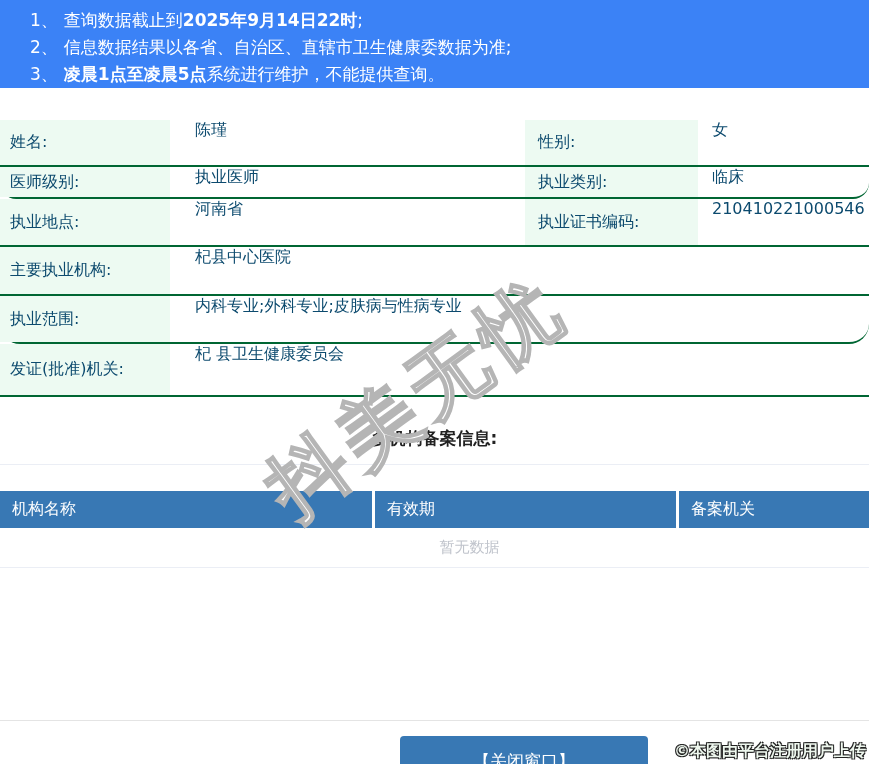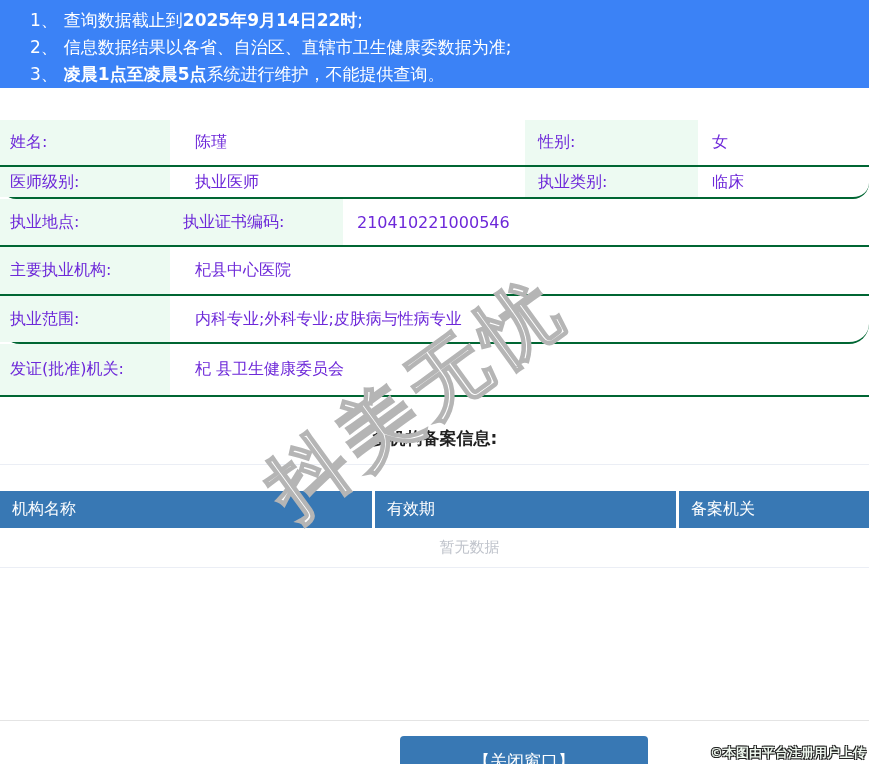--- a/index.html
+++ b/index.html
@@ -16,22 +16,22 @@
     background:#3b82f6; color:#fff; padding:7px 10px 0 30px;
     font-size:17px;
   }
   .notice-line { line-height:27px; white-space:nowrap; }
   .notice-line .num { margin-right:6px; }
   .notice-line .b { font-weight:bold; }
 
   
   .info-table { position:absolute; top:120px; left:0; width:869px; }
   .info-row {
-    display:flex; align-items:center; width:100%;
-    border-bottom:2px solid #006633; font-size:16px; color:#6d28d9;
+    display:flex; align-items:flex-start; width:100%;
+    border-bottom:2px solid #006633; font-size:16px; color:#0c4a6e;
   }
   .r1{height:47px;} .r2{height:32px;border-radius:16px;} .r3{height:48px;}
   .r4{height:49px;} .r5{height:48px;border-radius:20px;} .r6{height:53px;}
   .cell-label {
     width:170px; align-self:stretch; display:flex; align-items:center;
     background:#edfaf2; padding-left:10px; flex-shrink:0;
   }
   .cell-value { width:355px; padding-left:25px; flex-shrink:0; }
   .cell-label2 {
     width:173px; align-self:stretch; display:flex; align-items:center;
@@ -79,21 +79,21 @@
   .wm-diagonal {
     position:absolute; left:240px; top:330px; width:400px;
     transform:rotate(-36deg);
     font-size:78px; font-weight:bold; letter-spacing:8px;
     color:#fff; -webkit-text-stroke:2px #b5b5b5;
     text-stroke:2px #b5b5b5;
     pointer-events:none; z-index:40; white-space:nowrap;
   }
   .wm-credit {
     position:absolute; right:3px; bottom:2px; z-index:41;
-    font-size:13px; font-weight:bold; color:#eef7ee; letter-spacing:0;
+    font-size:16px; font-weight:bold; color:#eef7ee; letter-spacing:0;
     text-shadow:-1px -1px 0 #222, 1px -1px 0 #222, -1px 1px 0 #222, 1px 1px 0 #222;
   }
 </style>
 </head>
 <body>
 
 <div class="screen">
 
   <div class="notice-bar">
     <div class="notice-line">
@@ -118,20 +118,21 @@
 
     <div class="info-row r2">
       <div class="cell-label">医师级别:</div>
       <div class="cell-value">执业医师</div>
       <div class="cell-label2">执业类别:</div>
       <div class="cell-value2">临床</div>
     </div>
 
     <div class="info-row r3">
       <div class="cell-label">执业地点:</div>
+      <div class="cell-value">河南省</div>
       <div class="cell-label2">执业证书编码:</div>
       <div class="cell-value2">210410221000546</div>
     </div>
 
     <div class="info-row r4">
       <div class="cell-label">主要执业机构:</div>
       <div class="cell-value-full">杞县中心医院</div>
     </div>
 
     <div class="info-row r5">

